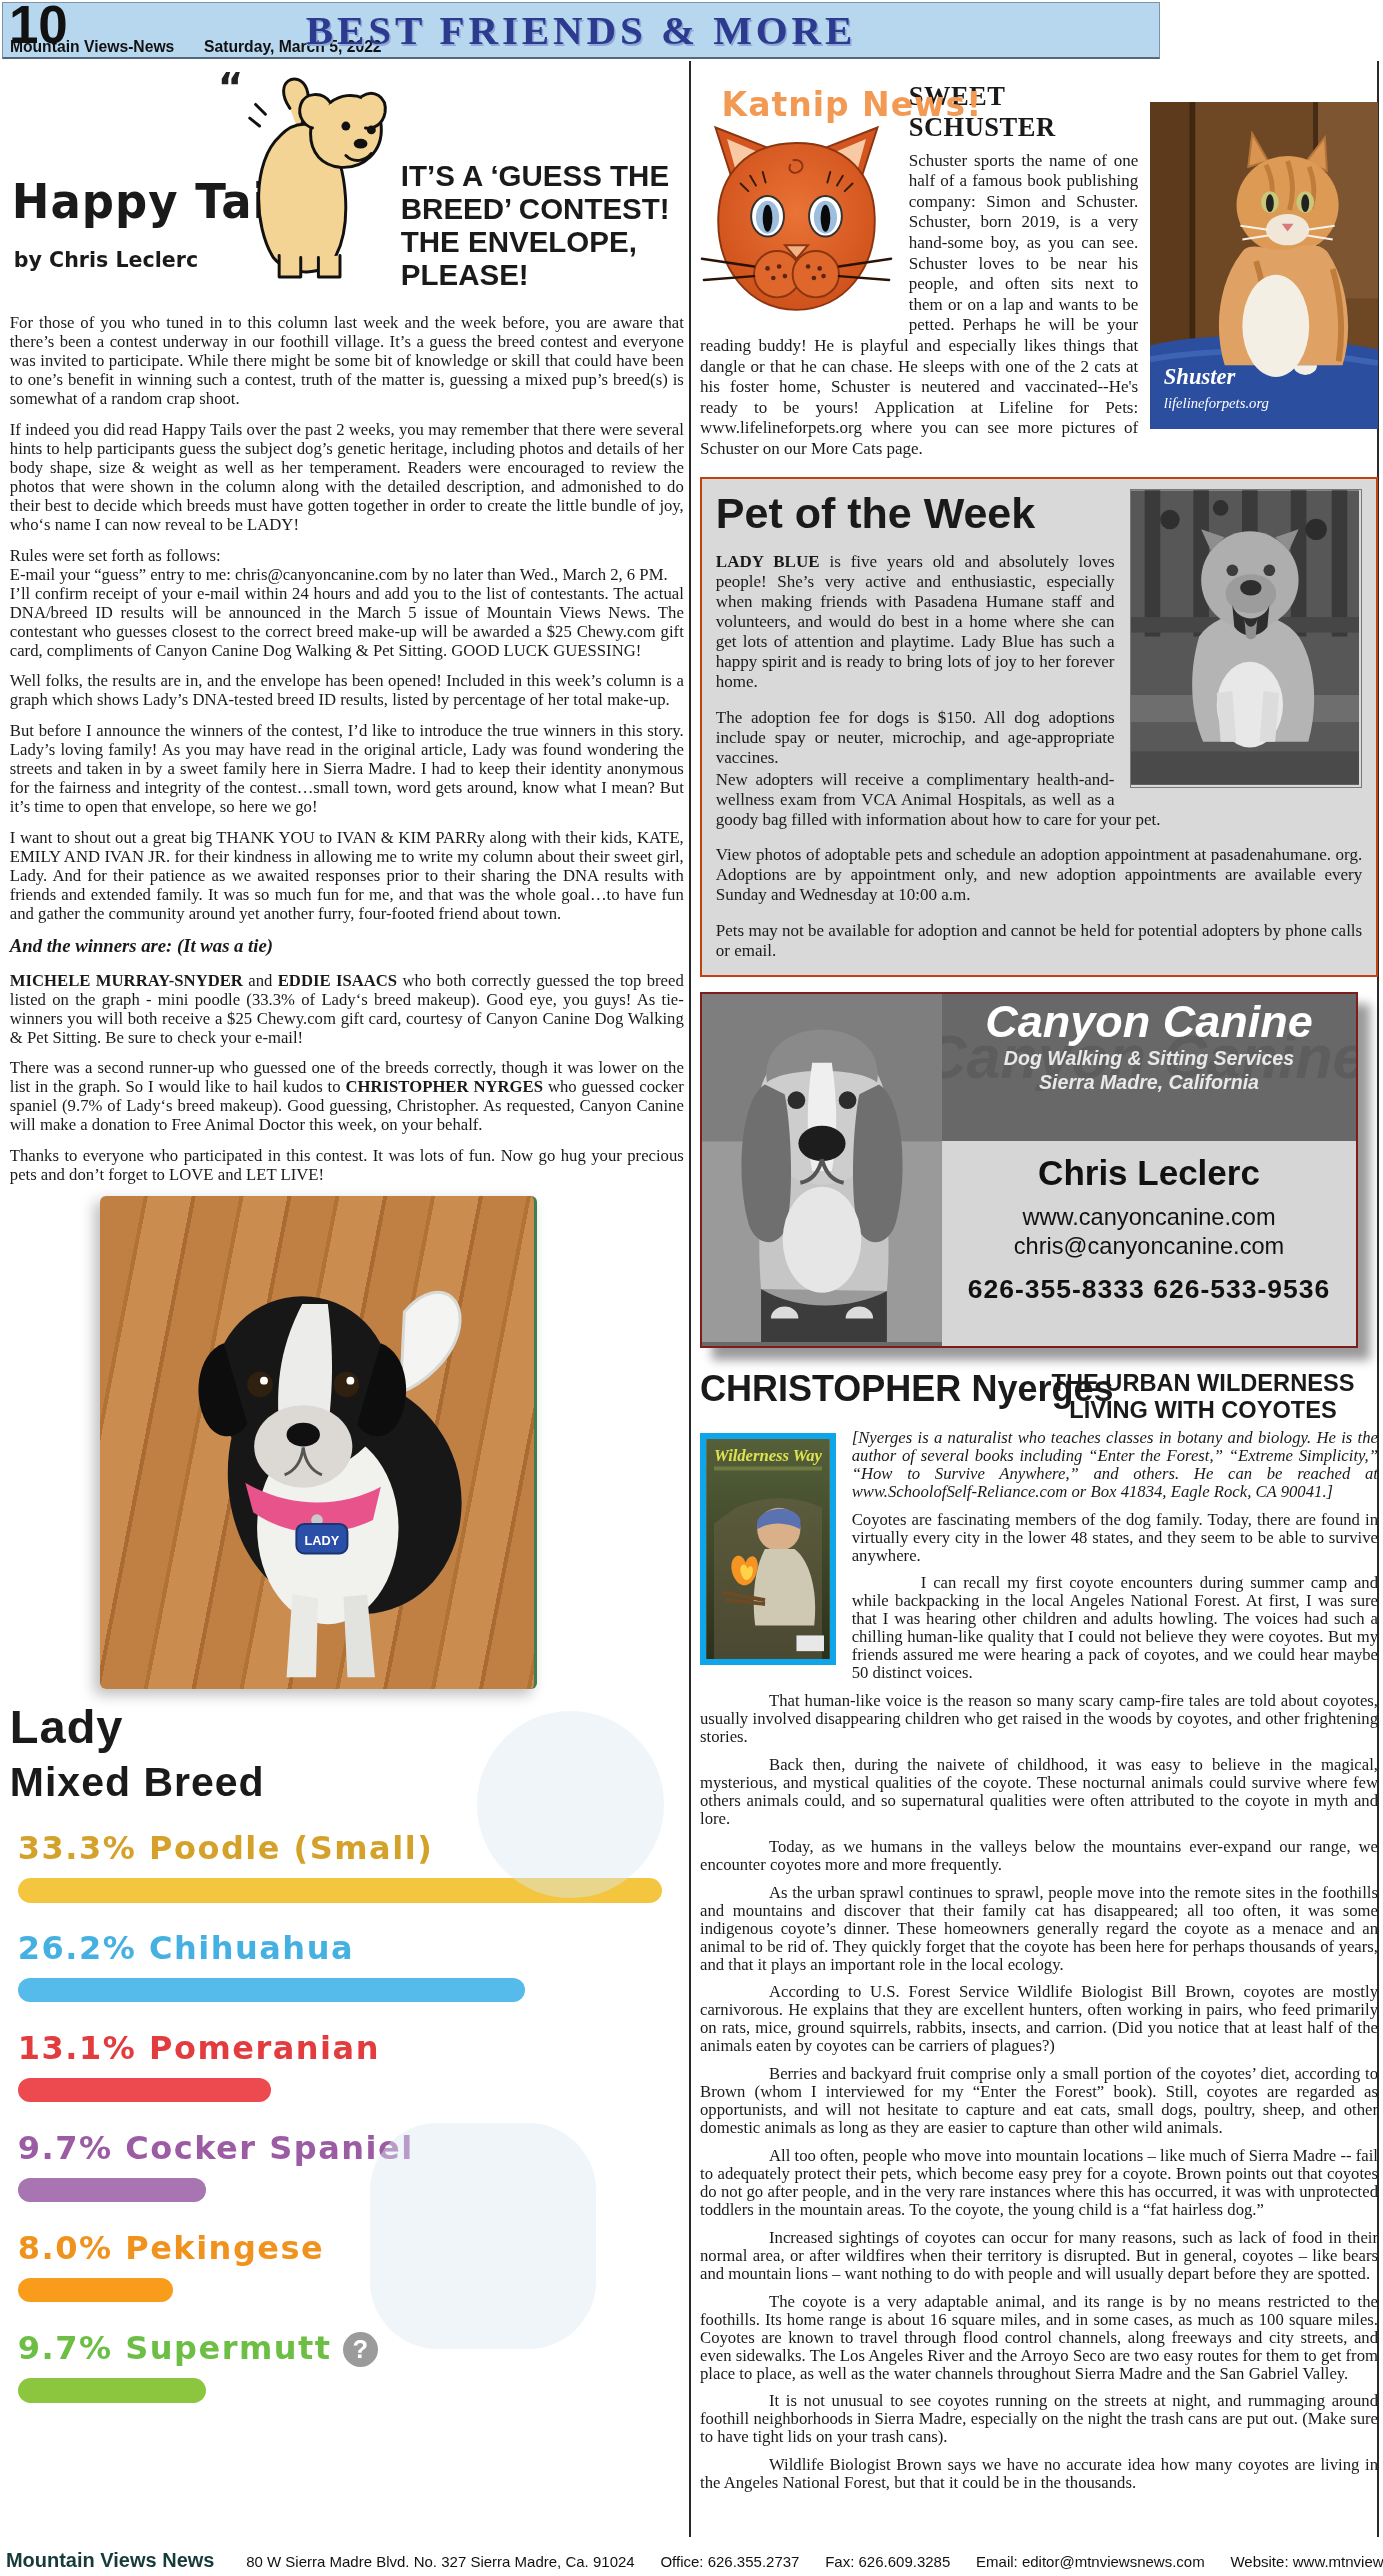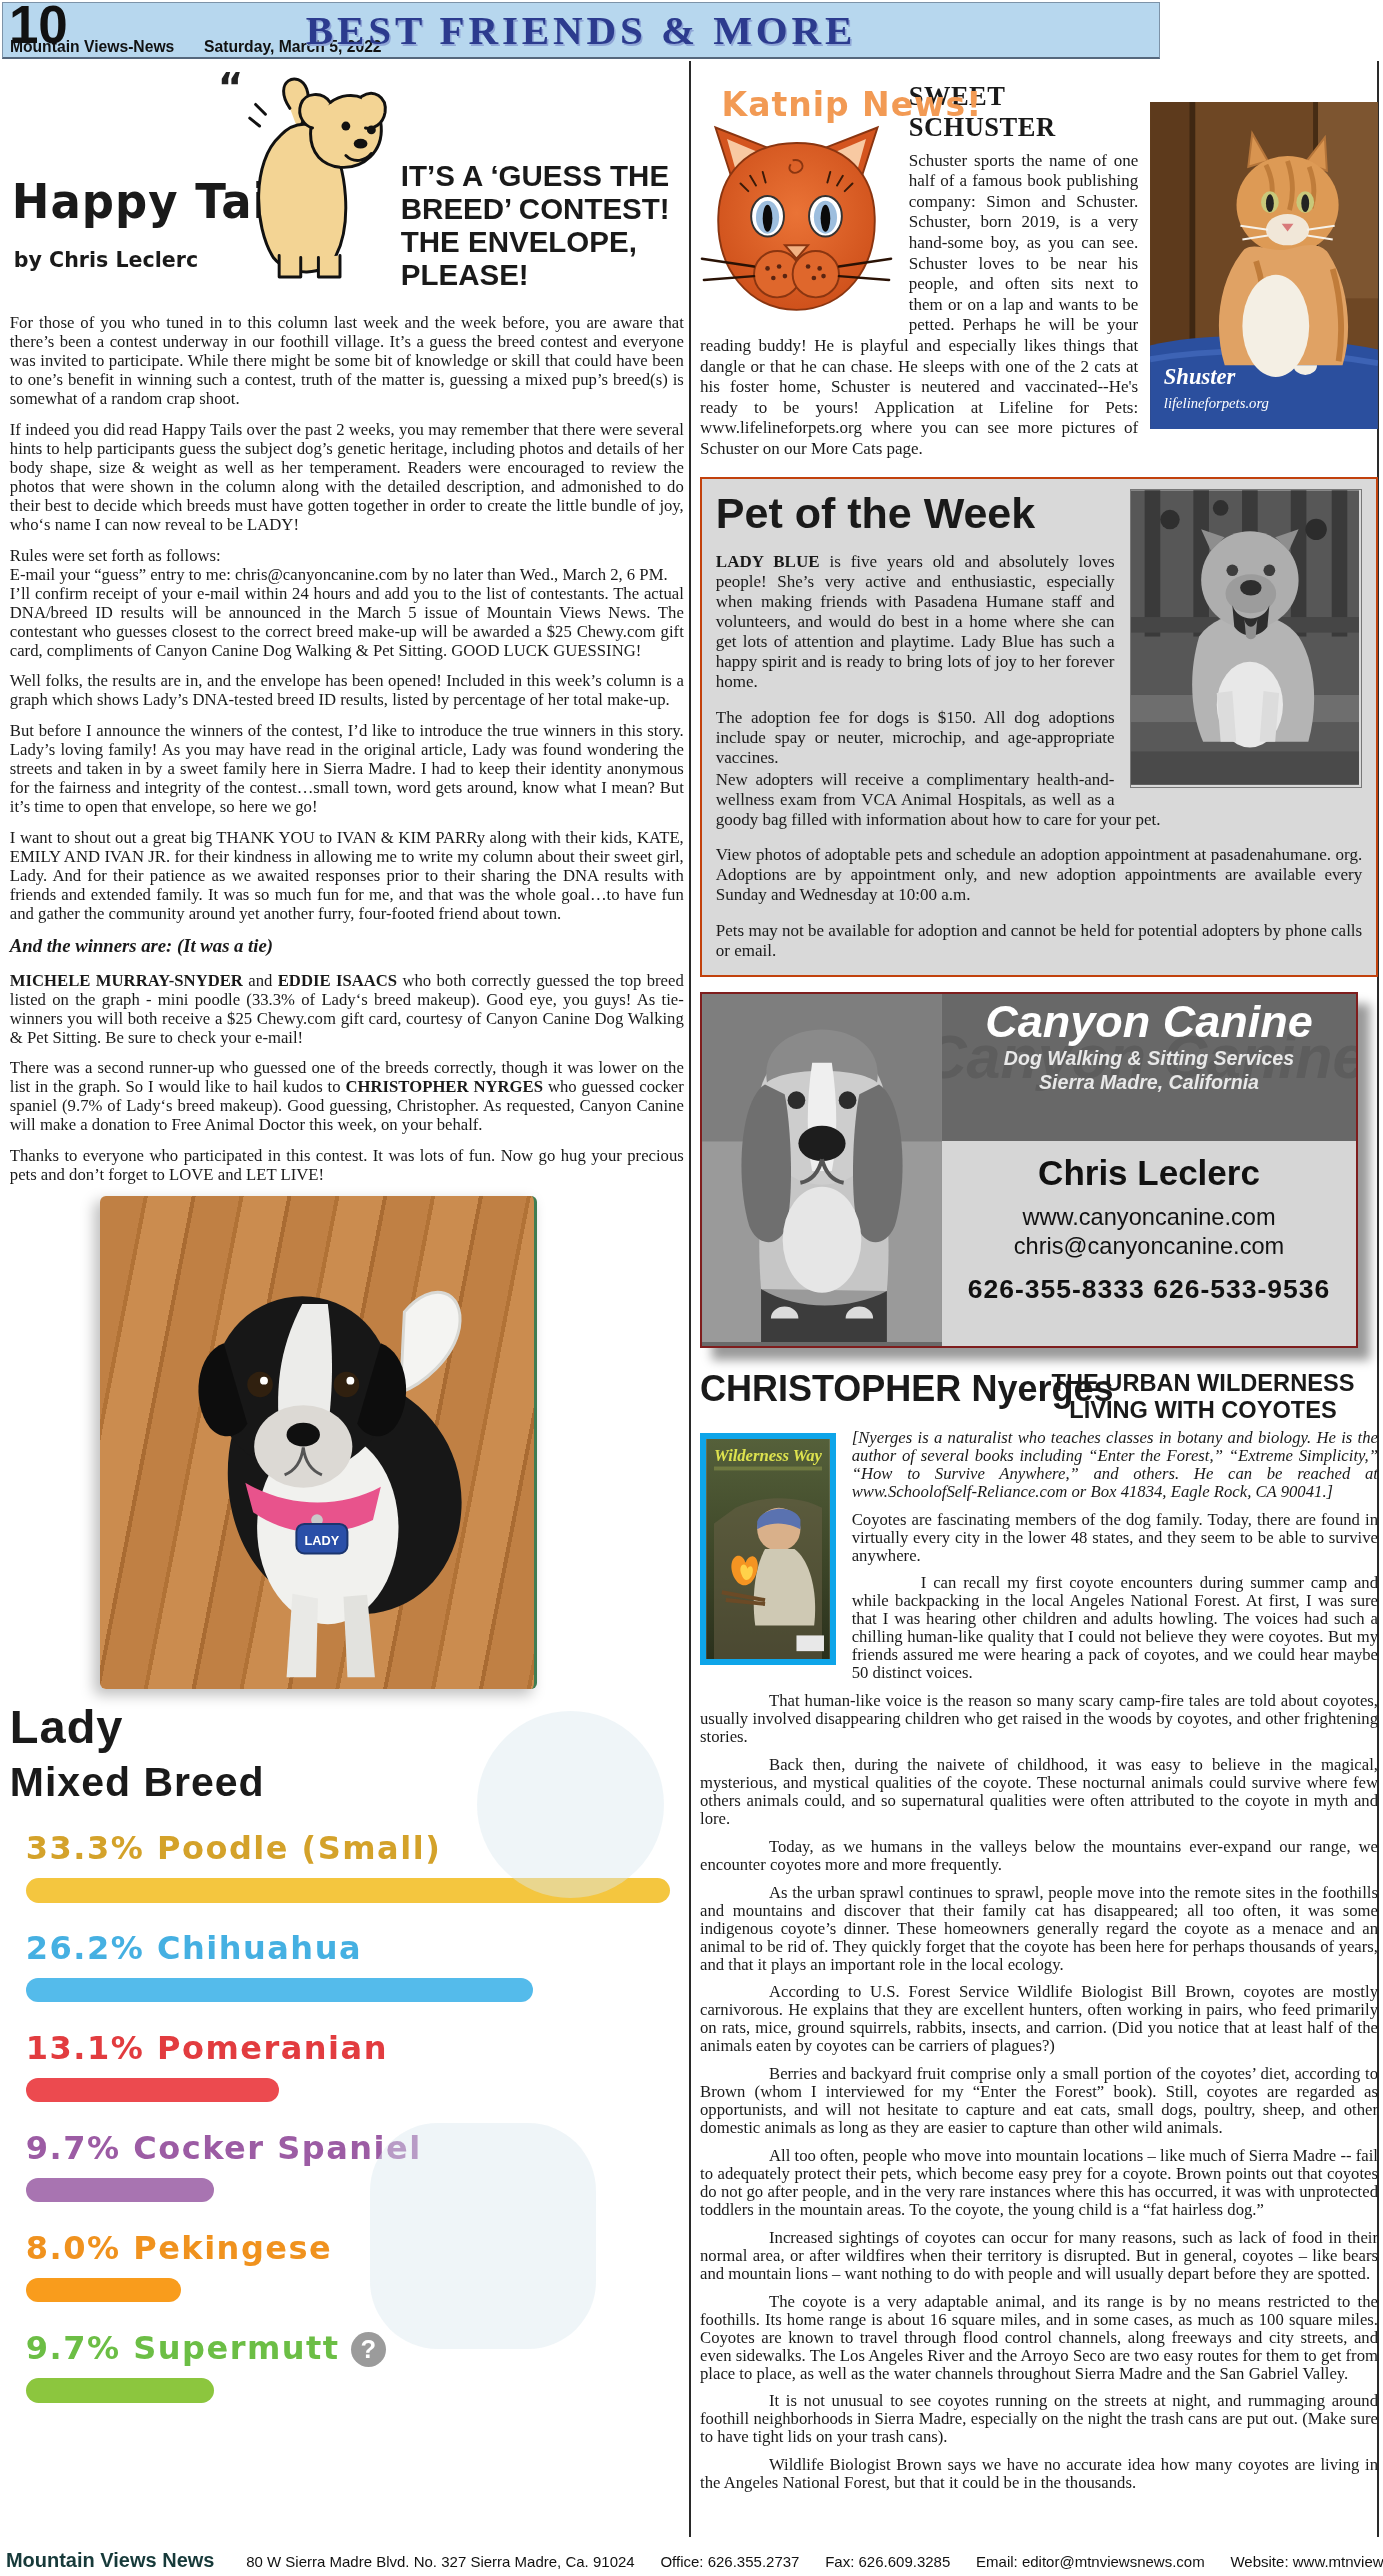--- a/index.html
+++ b/index.html
@@ -29,21 +29,21 @@
   .art p{margin:0 0 11.8px;text-align:justify;font-size:16.7px;line-height:19px;}
   .art p.tight{margin:0;}
   .art .wline{font:bold italic 18.7px "Liberation Serif",serif;margin:3.9px 0 13.8px;}
   .b{font-weight:bold;}
   .lady-photo{position:relative;margin:11.8px 0 0 90px;width:434px;height:493px;border-radius:5.9px;
      background:repeating-linear-gradient(101deg,#c08044 0 43px,#b17236 43px 47px,#cb8c4f 47px 90px,#a96b32 90px 94px);
      box-shadow:-5.9px 5.9px 13.8px rgba(0,0,0,.25);overflow:hidden;border-right:3.9px solid #3f7d52;}
   .chart{margin-top:9.8px;position:relative;}
   .chart-title{font:900 47px/51px "Liberation Sans",sans-serif;margin:11.8px 0 7.9px;letter-spacing:1px;}
   .chart-sub{font:900 41px/45px "Liberation Sans",sans-serif;margin:0 0 25.5px;letter-spacing:1px;}
-  .chart-row{margin:16px;}
+  .chart-row{margin:8px;}
   .bar-label{font:900 32px/37px "DejaVu Sans",sans-serif;letter-spacing:1.5px;margin:0 0 10.8px;}
   .bar{height:24.6px;border-radius:12.8px;margin:0 0 27.5px;}
   .help{display:inline-block;width:35px;height:35px;border-radius:50%;background:#9b9b9b;color:#fff;
         font:900 25.5px/35px "Liberation Sans",sans-serif;text-align:center;vertical-align:middle;margin-left:11.8px;}
   .paw{position:absolute;border-radius:50%;background:#dce8f0;opacity:.45;}
   
   .colR{position:absolute;left:700px;top:65px;width:678px;}
   .katnip{position:relative;min-height:362px;}
   .katnip-title{position:absolute;left:21.6px;top:3.9px;font:bold 33px "DejaVu Sans",sans-serif;
                 color:#f29a54;letter-spacing:1px;}

